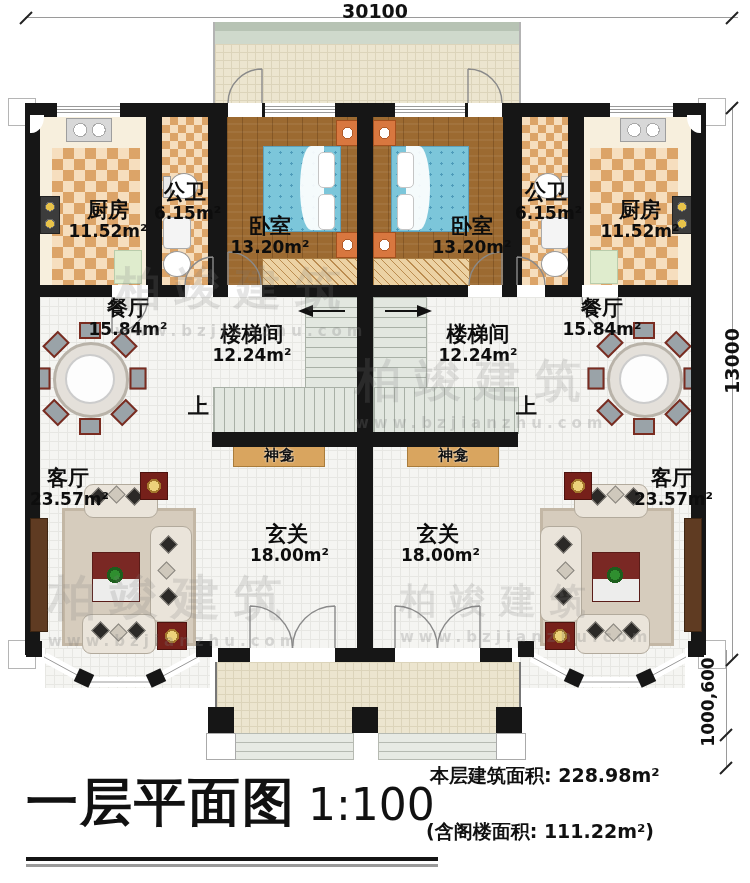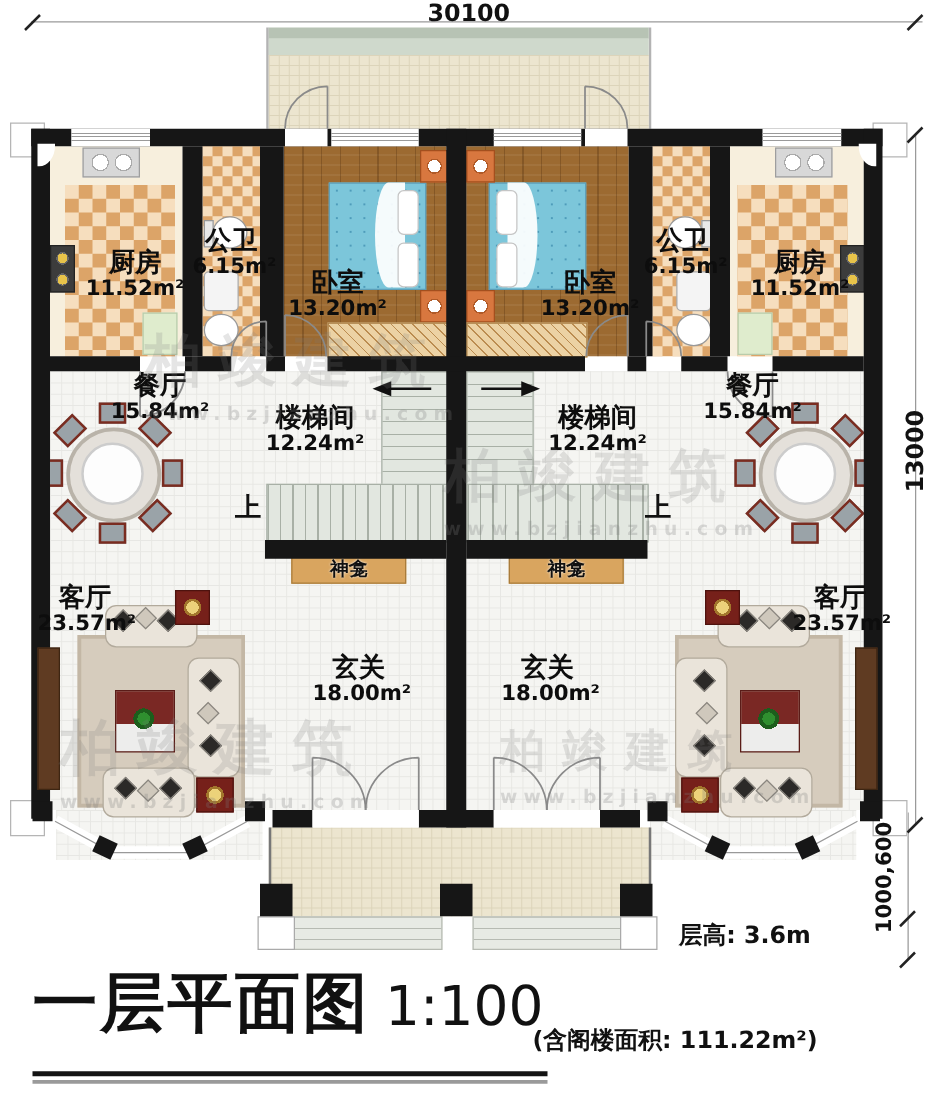--- a/index.html
+++ b/index.html
@@ -377,21 +377,21 @@
     <div class="ar">18.00m²</div>
   </div>
   <div class="uplabel" style="left:188px;top:392px;">上</div>
   <div class="uplabel" style="left:516px;top:392px;">上</div>
 
   <div id="title-row">
     <span class="big">一层平面图</span><span class="scale">1:100</span>
   </div>
   <div class="uline" style="left:26px;top:857px;width:412px;height:4px;background:#141414;"></div>
   <div class="uline" style="left:26px;top:864px;width:412px;height:3px;background:#9a9a9a;"></div>
-  <div class="info" style="left:543px;top:735px;">层高: 3.6m</div>
+  <div class="info" style="left:430px;top:763px;">本层建筑面积: 228.98m²</div>
   <div class="info" style="left:426px;top:819px;">(含阁楼面积: 111.22m²)</div>
 
   <div class="wm" style="left:115px;top:258px;font-size:46px;">
     <div class="wm-brand">柏竣建筑</div>
     <div class="wm-site">www.bzjianzhu.com</div>
   </div>
   <div class="wm" style="left:355px;top:350px;font-size:46px;">
     <div class="wm-brand">柏竣建筑</div>
     <div class="wm-site">www.bzjianzhu.com</div>
   </div>

